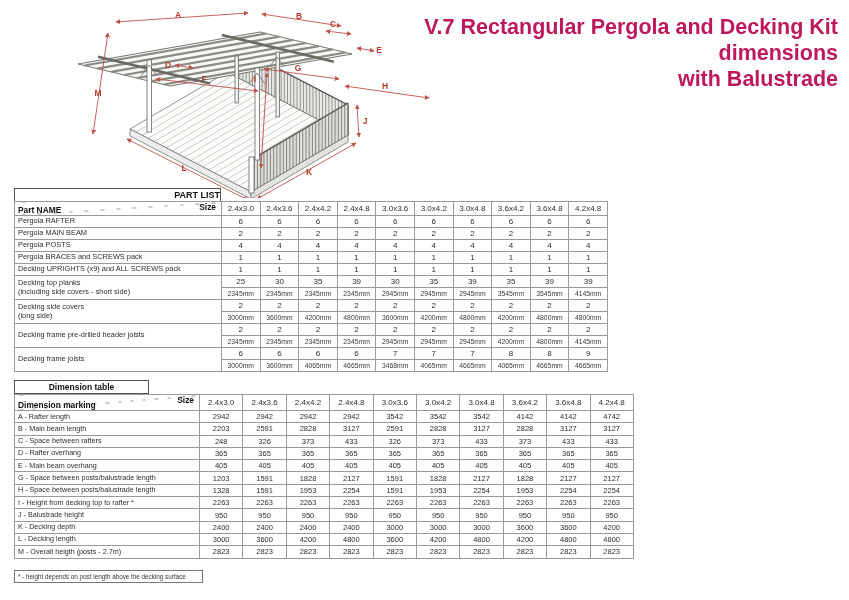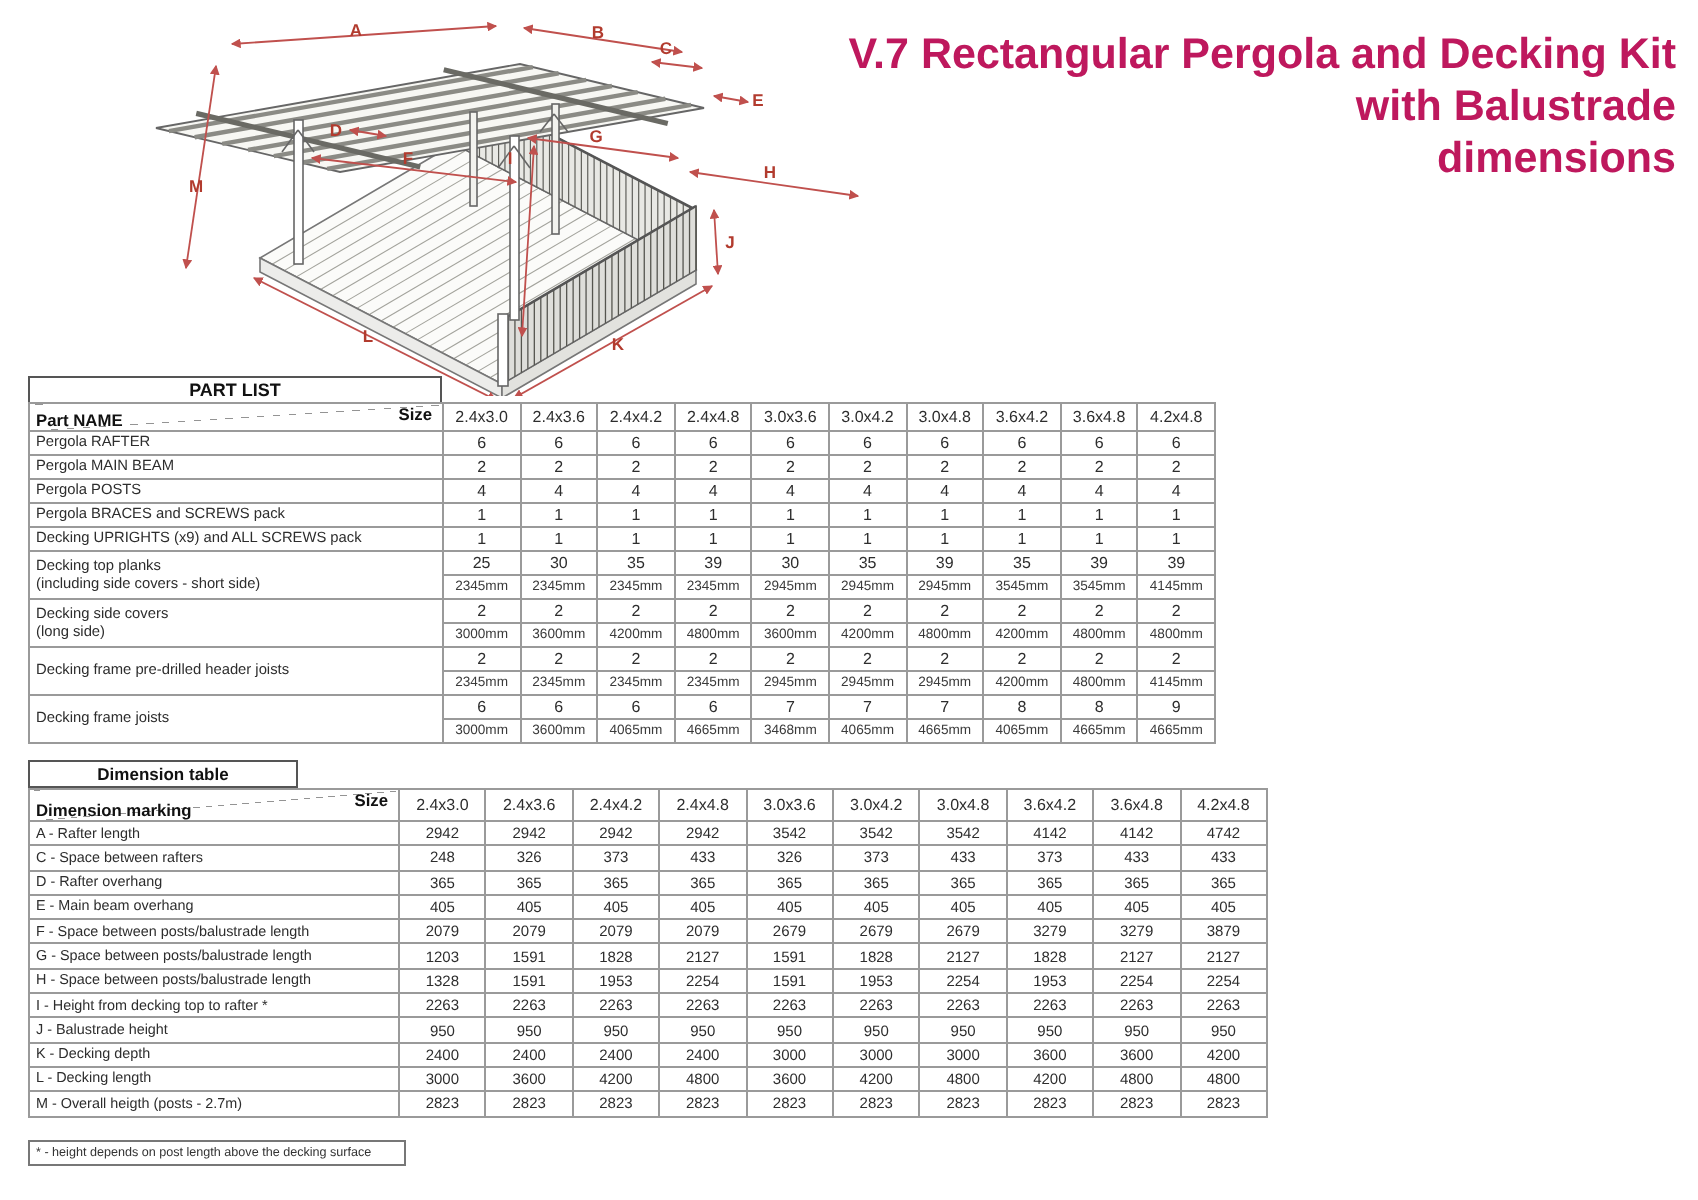--- a/index.html
+++ b/index.html
@@ -18,21 +18,21 @@
   
   #scene{position:absolute;left:8px;top:2px;}
 
   
   table{border-collapse:collapse;table-layout:fixed;background:#fff;}
   td{border:1px solid #9a9a9a;padding:0;text-align:center;vertical-align:middle;color:#2d2d2d;}
   .hdr-box{
     position:absolute;border:1.5px solid #555;background:#fff;
     font-weight:bold;text-align:center;color:#111;
   }
-  #pl-box{left:14px;top:188px;width:205px;height:12px;font-size:9px;line-height:12px;}
+  #pl-box{left:14px;top:188px;width:205px;height:12px;font-size:9px;line-height:12px;text-align:right;}
   #dt-box{left:14px;top:380px;width:133px;height:12px;font-size:8.5px;line-height:12px;}
 
   #part-list{position:absolute;left:14px;top:201px;border:1.5px solid #555;}
   #dim-table{position:absolute;left:14px;top:394px;border:1.5px solid #555;}
 
   td.lbl{text-align:left;padding:0 3px;font-size:7.4px;line-height:1.15;}
   td.val{font-size:8px;}
   td.mm{font-size:6.8px;color:#3a3a3a;border-top:1px solid #b5b5b5;}
   td.size-h{font-size:8px;text-align:center;}
   #dim-table td.lbl{font-size:7.2px;}
@@ -237,22 +237,22 @@
         <text x="247" y="80" text-anchor="middle" font-size="8.5" font-weight="bold" fill="#b23b2e" font-family="&quot;Liberation Sans&quot;, sans-serif">I</text>
         <text x="357" y="122" text-anchor="middle" font-size="8.5" font-weight="bold" fill="#b23b2e" font-family="&quot;Liberation Sans&quot;, sans-serif">J</text>
         <text x="301" y="173" text-anchor="middle" font-size="8.5" font-weight="bold" fill="#b23b2e" font-family="&quot;Liberation Sans&quot;, sans-serif">K</text>
         <text x="176" y="169" text-anchor="middle" font-size="8.5" font-weight="bold" fill="#b23b2e" font-family="&quot;Liberation Sans&quot;, sans-serif">L</text>
         <text x="90" y="94" text-anchor="middle" font-size="8.5" font-weight="bold" fill="#b23b2e" font-family="&quot;Liberation Sans&quot;, sans-serif">M</text>
       </g>
   </svg>
 
   <div id="title">
     <div>V.7 Rectangular Pergola and Decking Kit</div>
+    <div>dimensions</div>
     <div>with Balustrade</div>
-    <div>dimensions</div>
   </div>
 
   <div id="pl-box" class="hdr-box">PART LIST</div>
   <table id="part-list">
     <colgroup id="pl-cols">
         <col style="width: 207px;">
         <col style="width: 38.6px;">
         <col style="width: 38.6px;">
         <col style="width: 38.6px;">
         <col style="width: 38.6px;">
@@ -497,20 +497,33 @@
           <td class="val">2942</td>
           <td class="val">2942</td>
           <td class="val">3542</td>
           <td class="val">3542</td>
           <td class="val">3542</td>
           <td class="val">4142</td>
           <td class="val">4142</td>
           <td class="val">4742</td>
         </tr>
         <tr style="height: 12.3px;">
+          <td class="lbl">B - Main beam length</td>
+          <td class="val">2203</td>
+          <td class="val">2591</td>
+          <td class="val">2828</td>
+          <td class="val">3127</td>
+          <td class="val">2591</td>
+          <td class="val">2828</td>
+          <td class="val">3127</td>
+          <td class="val">2828</td>
+          <td class="val">3127</td>
+          <td class="val">3127</td>
+        </tr>
+        <tr style="height: 12.3px;">
           <td class="lbl">C - Space between rafters</td>
           <td class="val">248</td>
           <td class="val">326</td>
           <td class="val">373</td>
           <td class="val">433</td>
           <td class="val">326</td>
           <td class="val">373</td>
           <td class="val">433</td>
           <td class="val">373</td>
           <td class="val">433</td>
@@ -534,33 +547,20 @@
           <td class="val">405</td>
           <td class="val">405</td>
           <td class="val">405</td>
           <td class="val">405</td>
           <td class="val">405</td>
           <td class="val">405</td>
           <td class="val">405</td>
           <td class="val">405</td>
           <td class="val">405</td>
           <td class="val">405</td>
-        </tr>
-        <tr style="height: 12.3px;">
-          <td class="lbl">F - Space between posts/balustrade length</td>
-          <td class="val">2079</td>
-          <td class="val">2079</td>
-          <td class="val">2079</td>
-          <td class="val">2079</td>
-          <td class="val">2679</td>
-          <td class="val">2679</td>
-          <td class="val">2679</td>
-          <td class="val">3279</td>
-          <td class="val">3279</td>
-          <td class="val">3879</td>
         </tr>
         <tr style="height: 12.3px;">
           <td class="lbl">G - Space between posts/balustrade length</td>
           <td class="val">1203</td>
           <td class="val">1591</td>
           <td class="val">1828</td>
           <td class="val">2127</td>
           <td class="val">1591</td>
           <td class="val">1828</td>
           <td class="val">2127</td>

